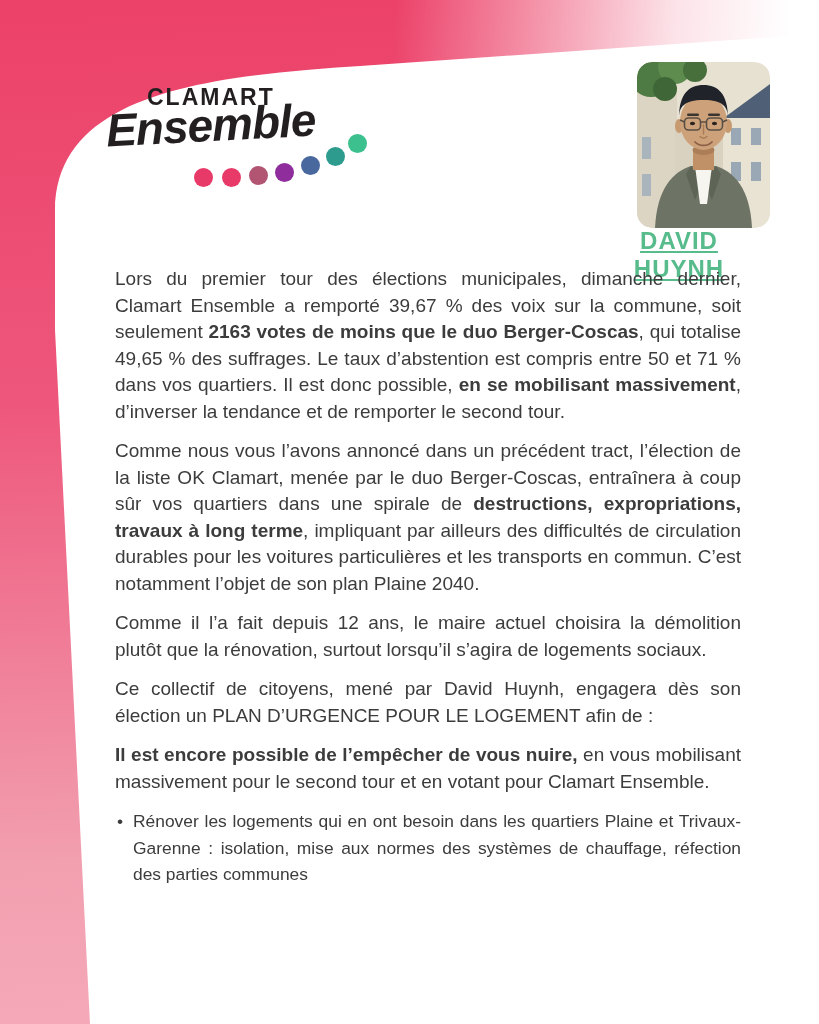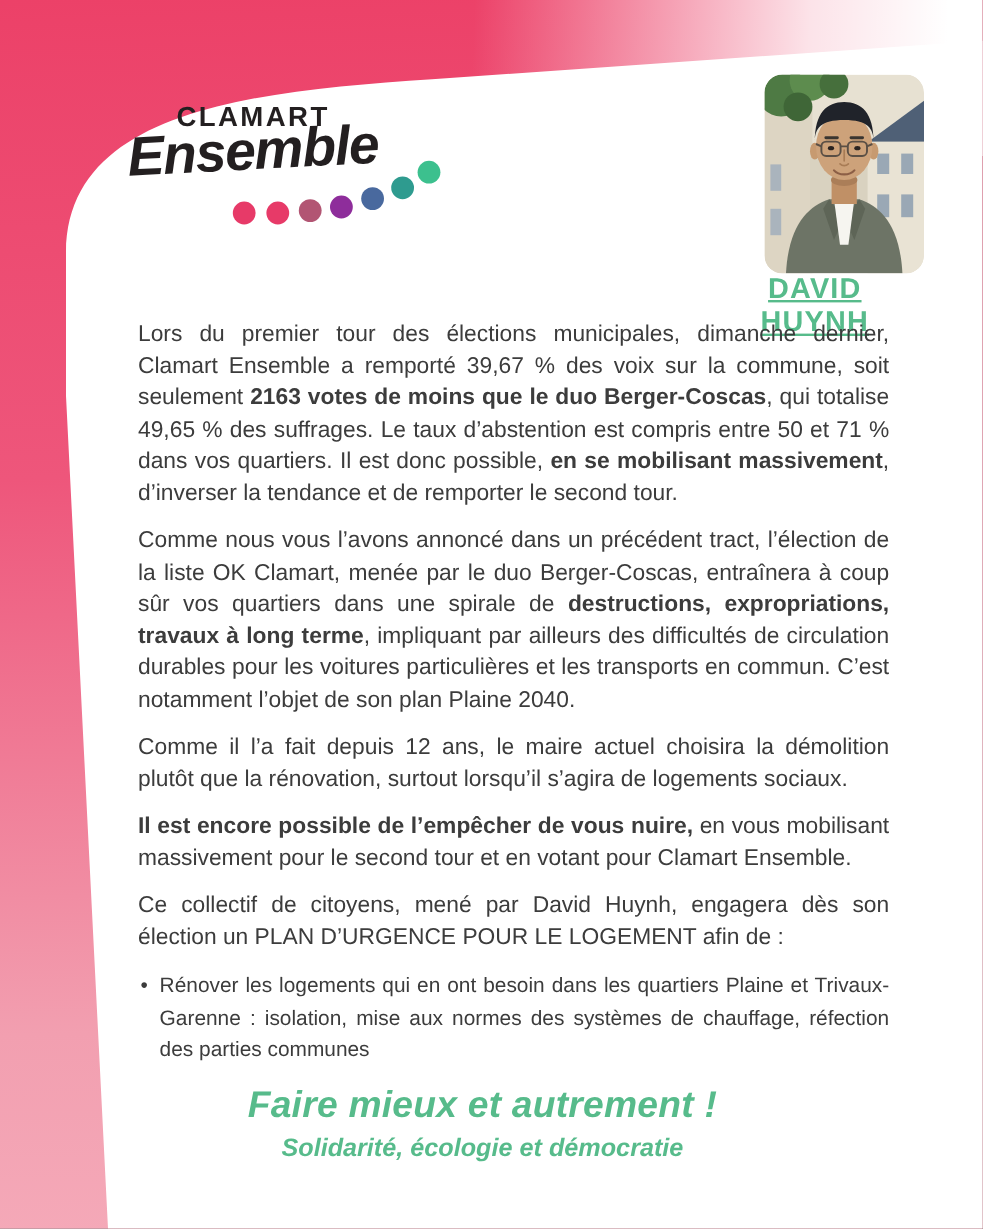--- a/index.html
+++ b/index.html
@@ -152,31 +152,27 @@
       </g>
     </svg>
     <div class="candidate-name">DAVID HUYNH</div>
 
     <div class="main-col">
 
       <div class="body-text">
         <p><span>Lors du premier tour des élections municipales, dimanche dernier, Clamart Ensemble a remporté 39,67 % des voix sur la commune, soit seulement </span><b>2163 votes de moins que le duo Berger-Coscas</b><span>, qui totalise 49,65 % des suffrages. Le taux d’abstention est compris entre 50 et 71 % dans vos quartiers. Il est donc possible, </span><b>en se mobilisant massivement</b><span>, d’inverser la tendance et de remporter le second tour.</span></p>
         <p><span>Comme nous vous l’avons annoncé dans un précédent tract, l’élection de la liste OK Clamart, menée par le duo Berger-Coscas, entraînera à coup sûr vos quartiers dans une spirale de </span><b>destructions, expropriations, travaux à long terme</b><span>, impliquant par ailleurs des difficultés de circulation durables pour les voitures particulières et les transports en commun. C’est notamment l’objet de son plan Plaine 2040.</span></p>
         <p><span>Comme il l’a fait depuis 12 ans, le maire actuel choisira la démolition plutôt que la rénovation, surtout lorsqu’il s’agira de logements sociaux.</span></p>
+        <p><span>Ce collectif de citoyens, mené par David Huynh, engagera dès son élection un PLAN D’URGENCE POUR LE LOGEMENT afin de :</span></p>
         <p><b>Il est encore possible de l’empêcher de vous nuire,</b><span> en vous mobilisant massivement pour le second tour et en votant pour Clamart Ensemble.</span></p>
-        <p><span>Ce collectif de citoyens, mené par David Huynh, engagera dès son élection un PLAN D’URGENCE POUR LE LOGEMENT afin de :</span></p>
       </div>
 
       <ul class="bullet-list">
         <li class="bullet-item">
           <span class="bullet-marker">•</span>
           <span>Rénover les logements qui en ont besoin dans les quartiers Plaine et Trivaux-Garenne : isolation, mise aux normes des systèmes de chauffage, réfection des parties communes</span>
         </li>
       </ul>
 
-      <div class="slogan-block">
-        <p class="slogan-primary">Faire mieux et autrement !</p>
-        <p class="slogan-secondary">Solidarité, écologie et démocratie</p>
-      </div>
     </div>
 
   </div>
 </div>
 
 </body></html>

